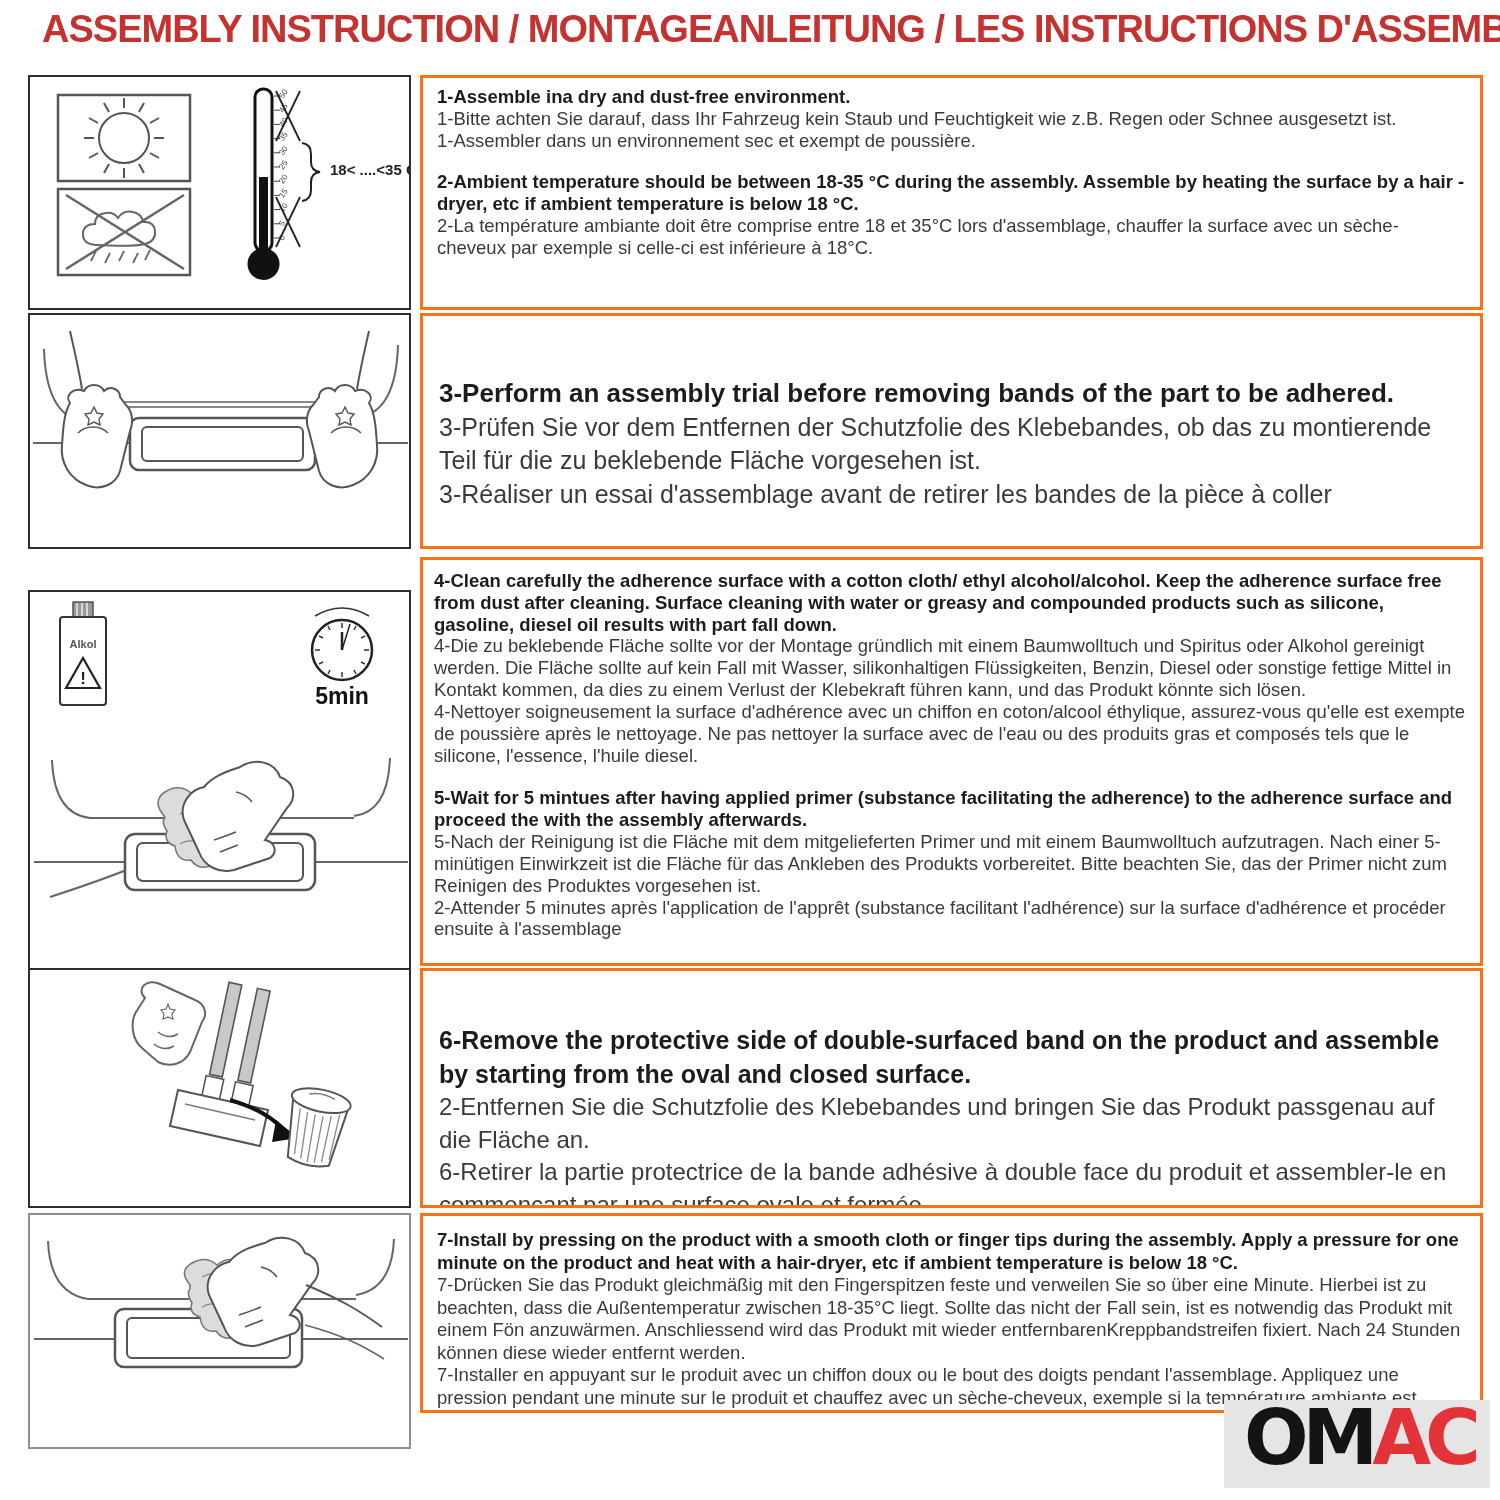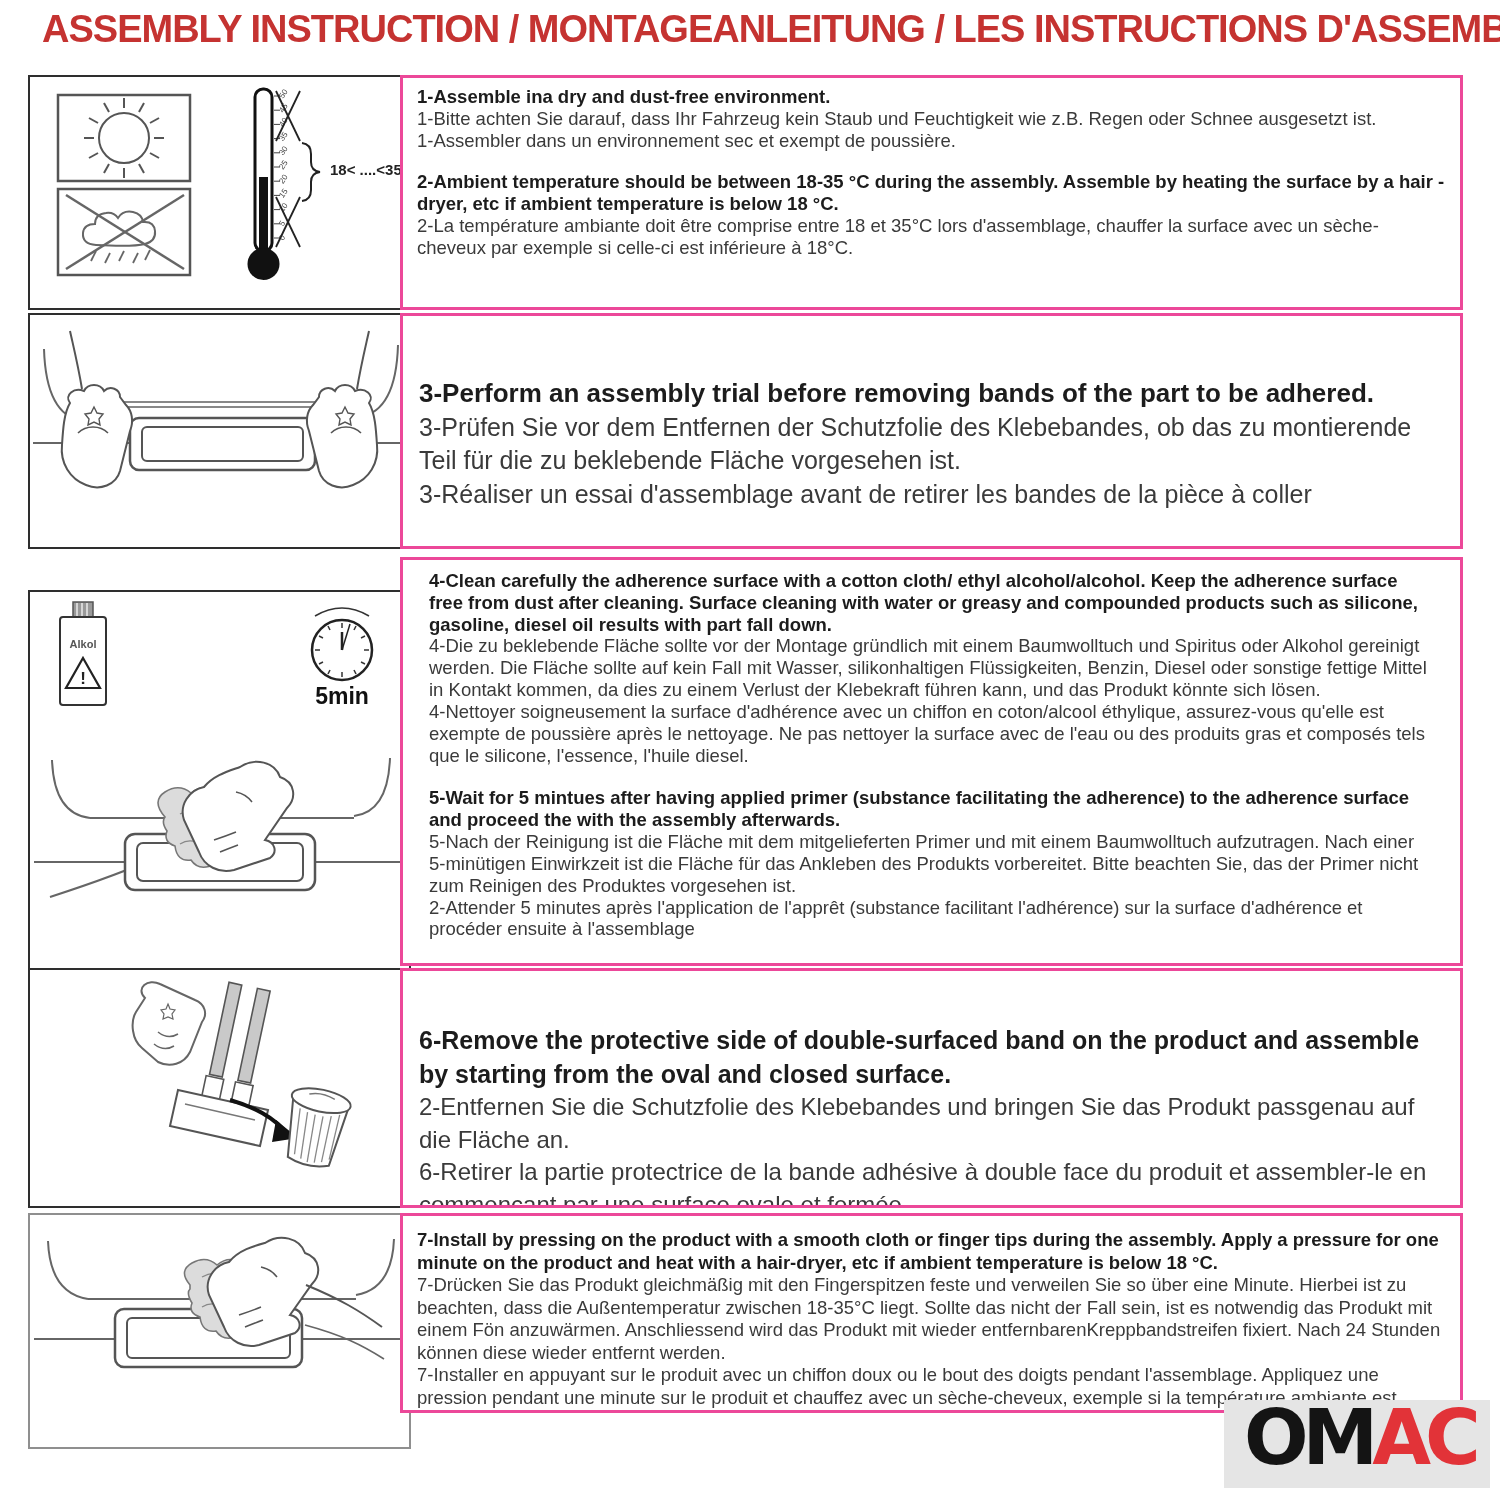--- a/index.html
+++ b/index.html
@@ -19,32 +19,32 @@
   .title{
     position:absolute;left:42px;top:8px;width:1444px;
     font-size:38px;font-weight:800;letter-spacing:-1px;white-space:nowrap;
     color:var(--title-red);
   }
   .ibox{
     position:absolute;left:28px;width:383px;background:#fff;
     border:2px solid #2e2e2e;
   }
   .tbox{
-    position:absolute;left:400px;width:1063px;background:#fff;
-    border:3px solid #ec4899;overflow:hidden;
+    position:absolute;left:420px;width:1063px;background:#fff;
+    border:3px solid #f97316;overflow:hidden;
   }
   #r1i{top:75px;height:235px}
   #r2i{top:313px;height:236px}
   #r3i{top:590px;height:409px}
   #r4i{top:968px;height:240px}
   #r5i{top:1213px;height:236px;border-color:#8f8f8f}
 
   #r1t{top:75px;height:235px;padding:8px 14px 0;font-size:18.5px;line-height:1.2}
   #r2t{top:313px;height:236px;padding:60px 16px 10px;font-size:25px;line-height:1.34}
-  #r3t{top:557px;height:409px;padding:10px 26px 0;font-size:18.5px;line-height:1.18}
+  #r3t{top:557px;height:409px;padding:10px 11px 0;font-size:18.5px;line-height:1.18}
   #r4t{top:968px;height:240px;padding:52px 16px 0;font-size:24px;line-height:1.36}
   #r5t{top:1213px;height:200px;padding:13px 14px 0;font-size:18.5px;line-height:1.22}
 
   .t{margin:0;color:var(--soft);font-weight:400}
   .b{font-weight:700;color:var(--ink)}
   #r2t .b{font-size:26px}
   #r4t .b{font-size:25px}
   .gap{height:21px}
   .gap-s{height:18px}
 

